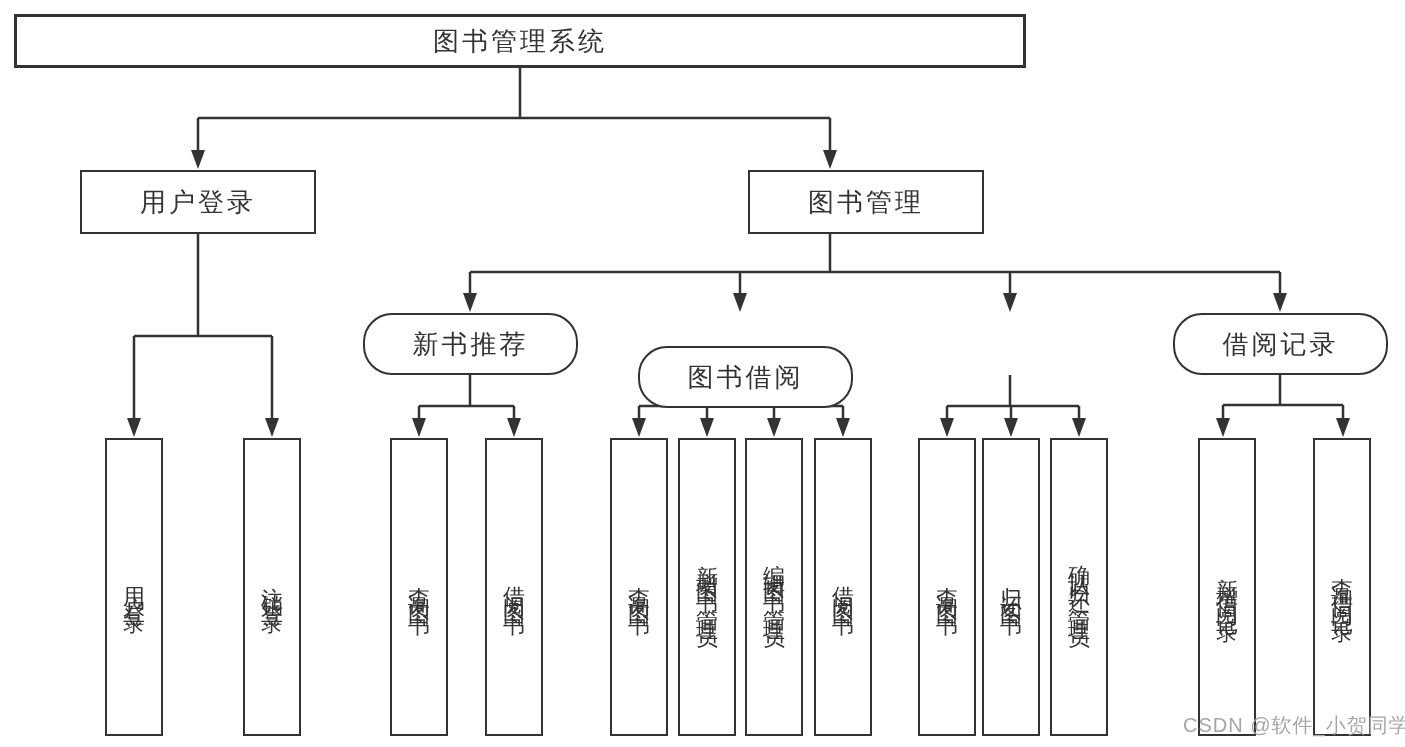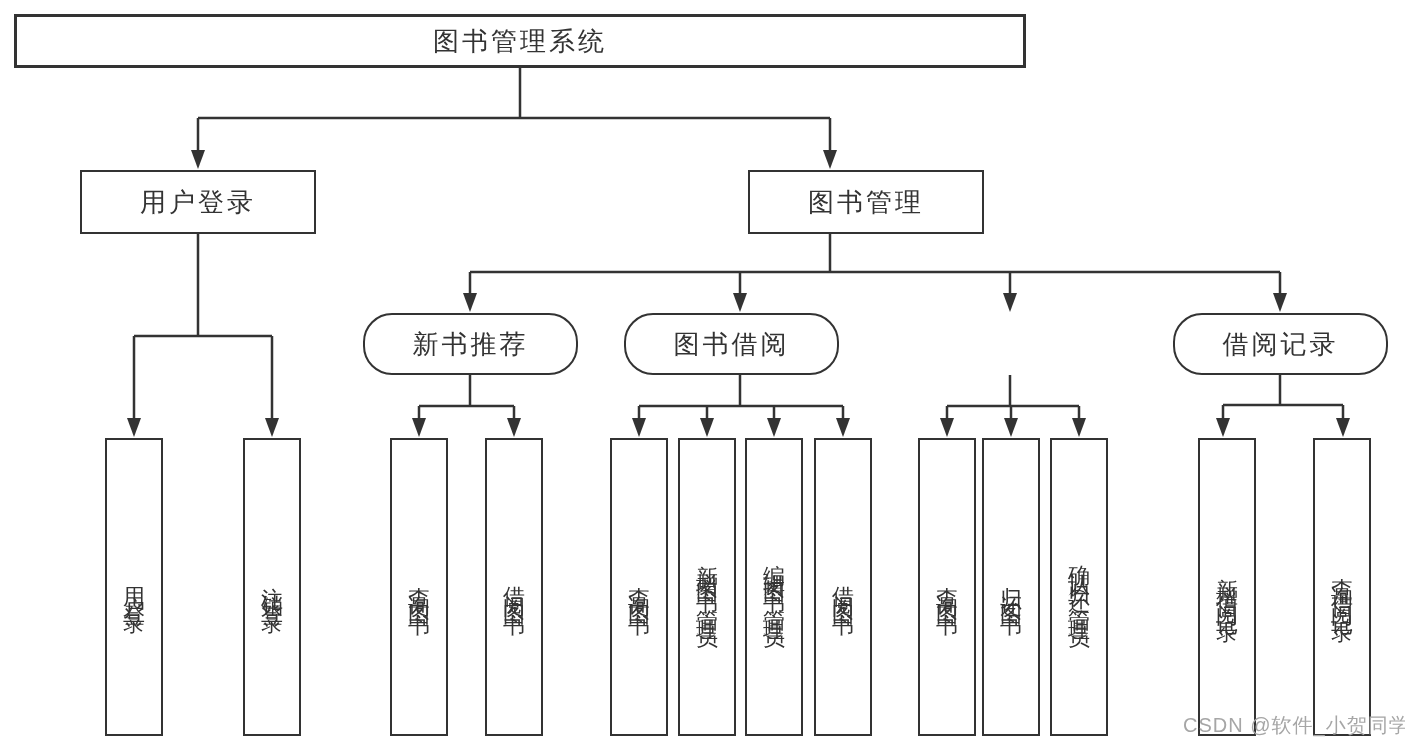--- a/index.html
+++ b/index.html
@@ -100,21 +100,21 @@
   <div class="node l2-box" style="left:80px;">
     <span class="hlabel">用户登录</span>
   </div>
   <div class="node l2-box" style="left:712px;margin-left:36px;">
     <span class="hlabel">图书管理</span>
   </div>
 
   <div class="node l3-box" style="left:363px;">
     <span class="hlabel">新书推荐</span>
   </div>
-  <div class="node l3-box" style="left:624px;">
+  <div class="node l3-box" style="left:638px;margin-top:33px;">
     <span class="hlabel">图书借阅</span>
   </div>
   <div class="node l3-box" style="left:1173px;">
     <span class="hlabel">借阅记录</span>
   </div>
 
   <div class="node leaf" style="left:105px;">
     <span class="vlabel">用户登录</span>
   </div>
   <div class="node leaf" style="left:243px;">

